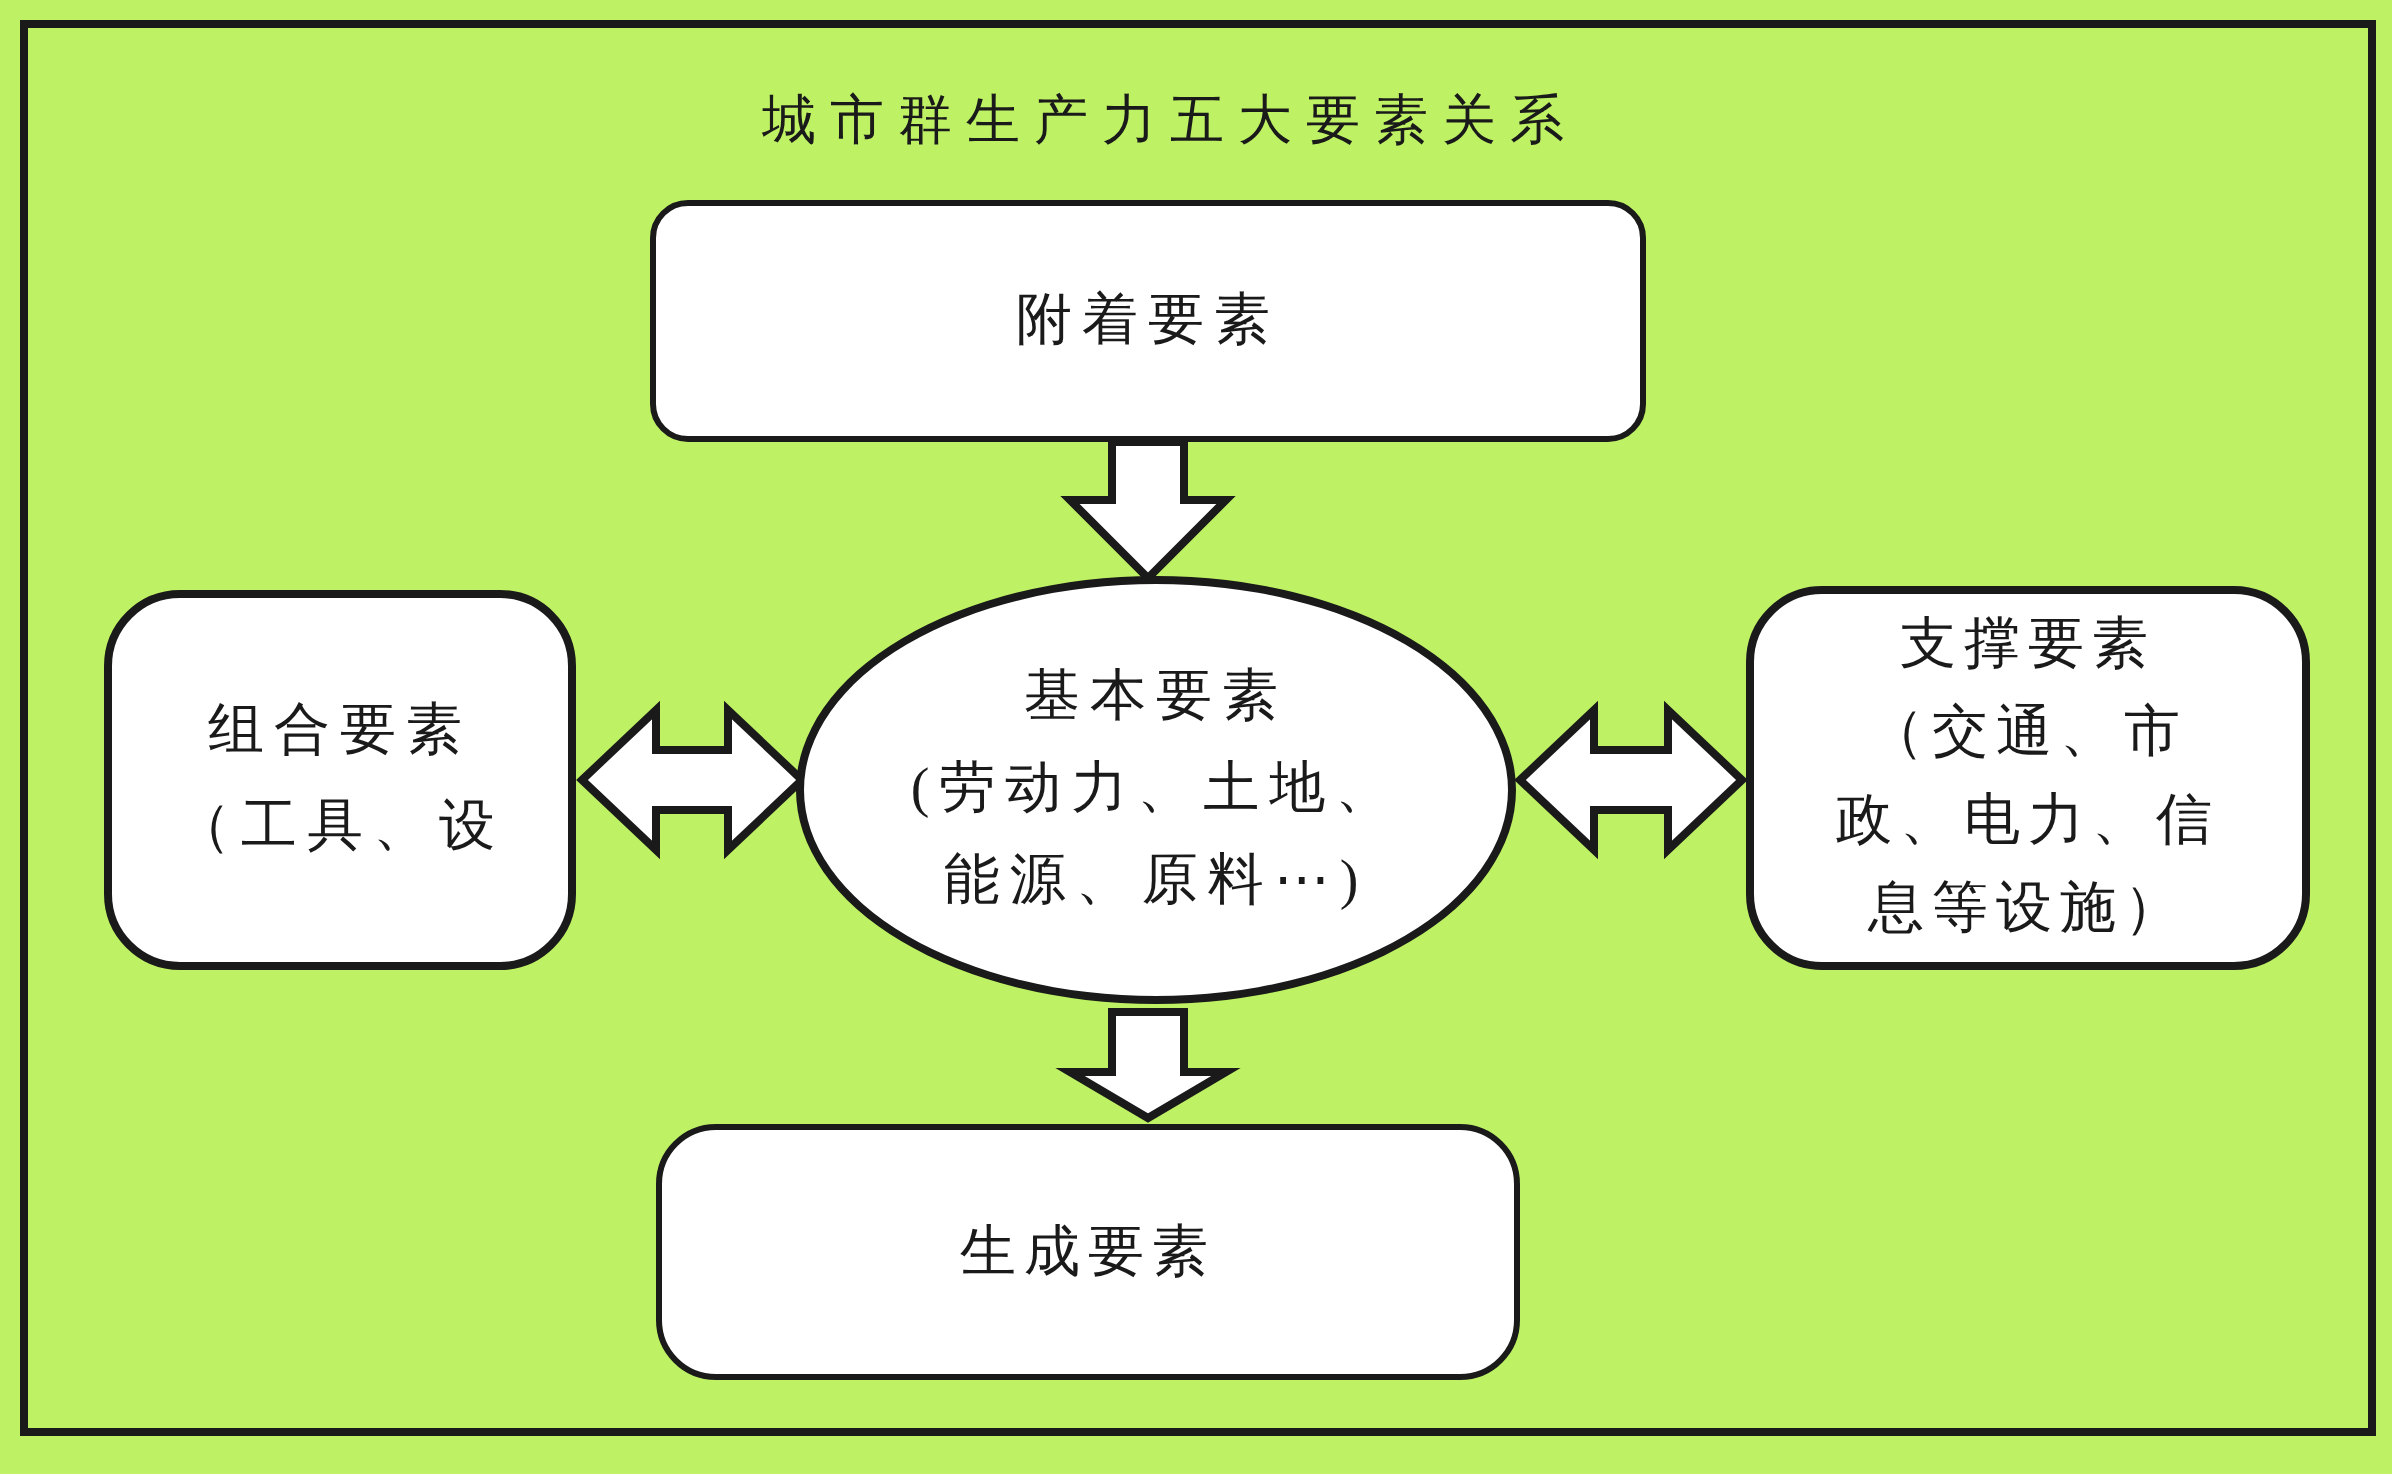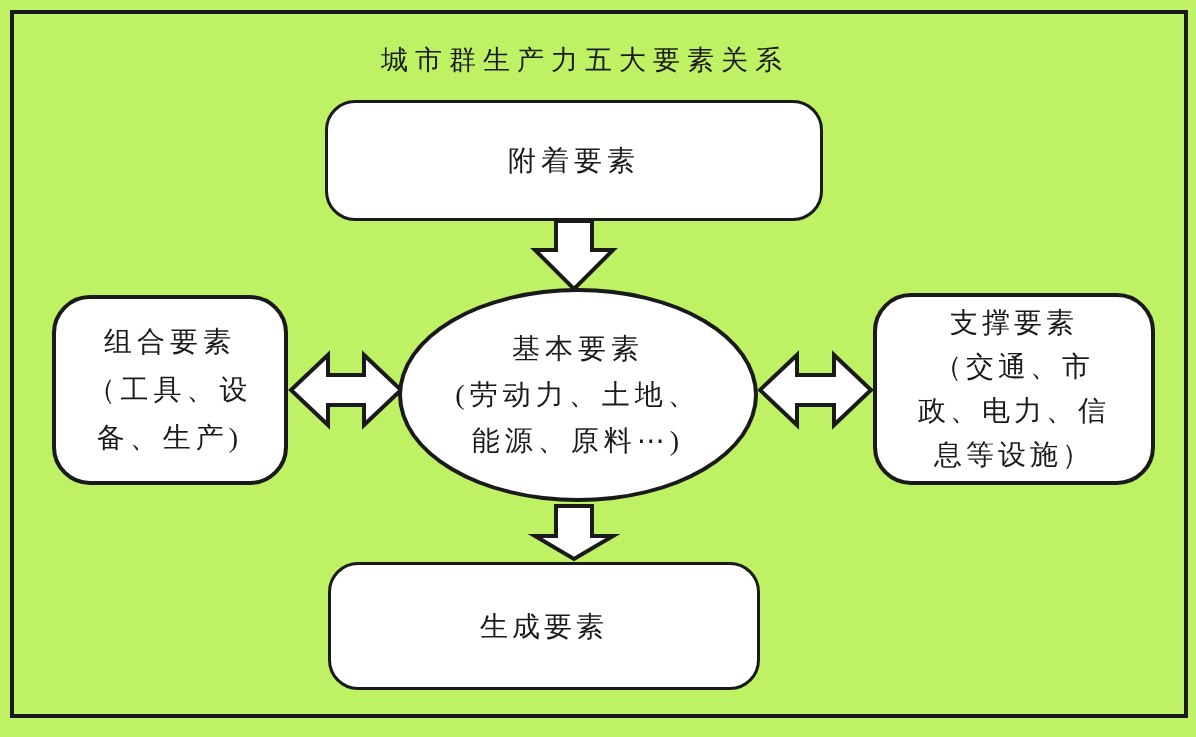--- a/index.html
+++ b/index.html
@@ -39,21 +39,21 @@
     align-items: center;
     text-align: center;
     font-size: 28px;
     letter-spacing: 5px;
     z-index: 2;
   }
   .node .line { white-space: nowrap; }
   .node-top {
     left: 325px; top: 100px;
     width: 498px; height: 121px;
-    border-radius: 30px;
+    border-radius: 19px;
     line-height: 47px;
   }
   .node-center {
     left: 398px; top: 288px;
     width: 360px; height: 214px;
     border-radius: 50%;
     line-height: 46px;
     border-width: 4px;
   }
   .node-left {
@@ -101,21 +101,20 @@
 
   <div class="title">城市群生产力五大要素关系</div>
 
   <div class="node node-top">
     <div class="line">附着要素</div>
   </div>
 
   <div class="node node-left">
     <div class="line">组合要素</div>
     <div class="line">（工具、设</div>
-    <div class="line">备、生产)</div>
   </div>
 
   <div class="node node-right">
     <div class="line">支撑要素</div>
     <div class="line">（交通、市</div>
     <div class="line">政、电力、信</div>
     <div class="line">息等设施）</div>
   </div>
 
   <div class="node node-center">

